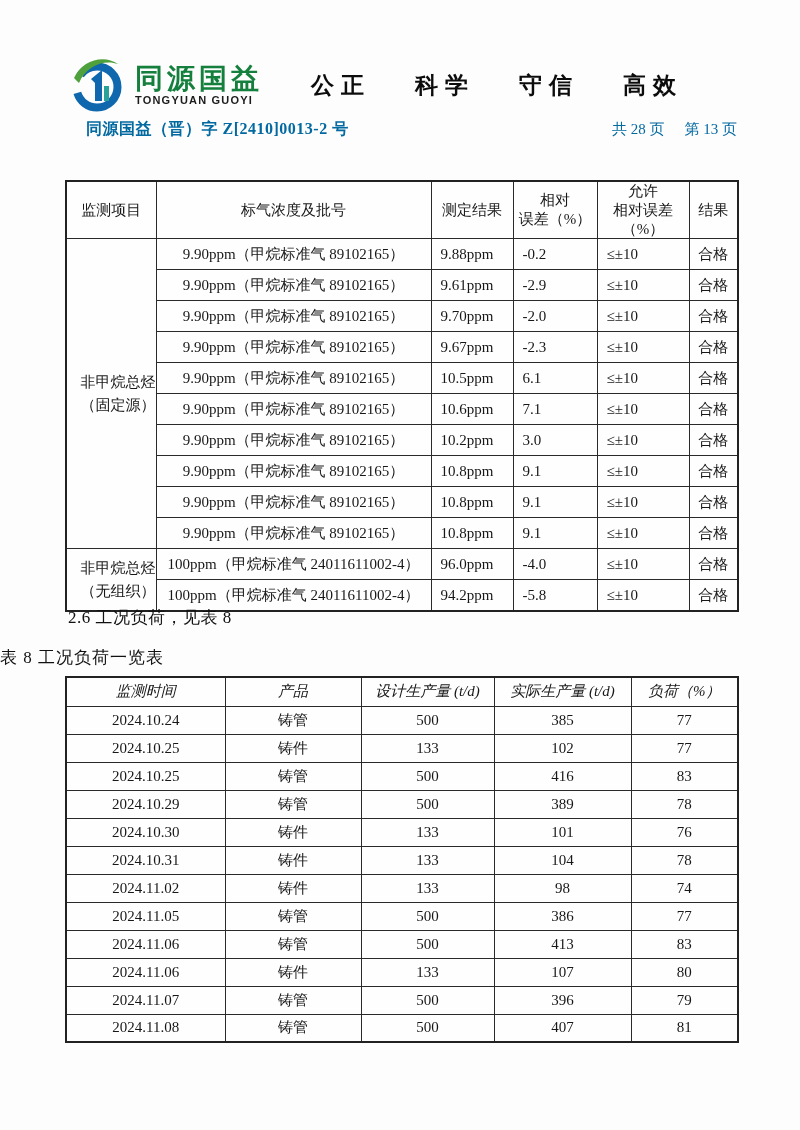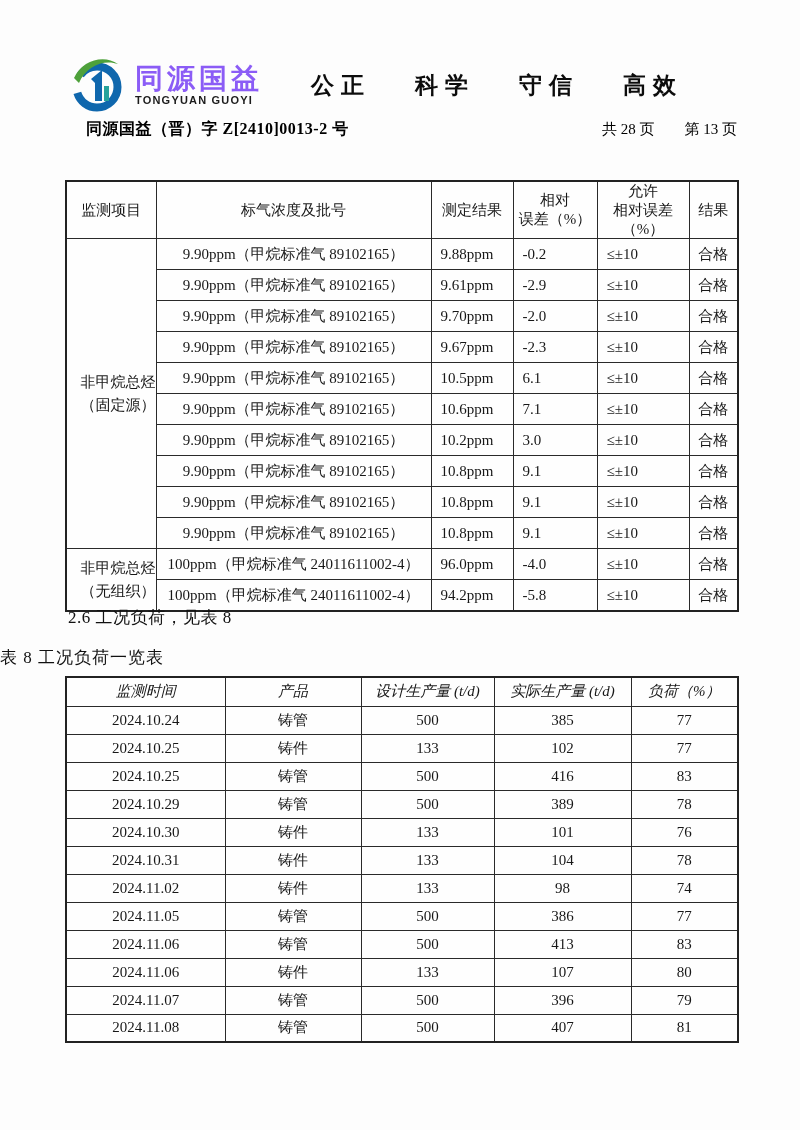--- a/index.html
+++ b/index.html
@@ -17,41 +17,41 @@
   .header-row {
     position: absolute; top: 56px; left: 70px; right: 60px;
     display: flex; align-items: flex-start;
   }
   .logo-block { display: flex; align-items: center; }
   .logo-mark { width: 56px; height: 58px; flex: 0 0 auto; }
   .brand-text { margin-left: 9px; display: flex; flex-direction: column; }
   .brand-cn {
     font-family: "Liberation Sans", "DejaVu Sans", sans-serif;
     font-weight: 900; font-size: 28px; letter-spacing: 4px;
-    color: #8b5cf6; line-height: 1.05; white-space: nowrap;
+    color: #15803d; line-height: 1.05; white-space: nowrap;
   }
   .brand-en {
     font-family: "Liberation Sans", "DejaVu Sans", sans-serif;
     font-weight: bold; font-size: 11px; letter-spacing: 1.2px;
     color: #1c1c1c; margin-top: 1px; white-space: nowrap;
   }
   .slogans {
     display: flex; gap: 44px; margin-left: 48px; padding-top: 14px;
     font-family: "Liberation Sans", "DejaVu Sans", sans-serif;
     font-weight: 900; font-size: 23px; color: #0c0c0c; justify-content: center;
   }
   .slogan { letter-spacing: 7px; white-space: nowrap; }
 
   .doc-row {
     position: absolute; top: 119px; left: 86px; right: 63px;
     display: flex; justify-content: space-between; align-items: baseline;
-    font-size: 16px; color: #000000;
+    font-size: 16px; color: #0369a1;
   }
   .doc-number { font-weight: 600; letter-spacing: 0.5px; }
-  .page-info { font-size: 15px; display: flex; gap: 30px; }
+  .page-info { font-size: 15px; display: flex; gap: 20px; }
 
   
   .t7-title {
     position: absolute; top: 146px; left: 0; width: 100%;
     text-align: center; font-size: 17px; color: #111; letter-spacing: 1px;
   }
   .section-line {
     position: absolute; top: 606px; left: 68px;
     font-size: 17px; color: #111; letter-spacing: 0.5px;
   }

